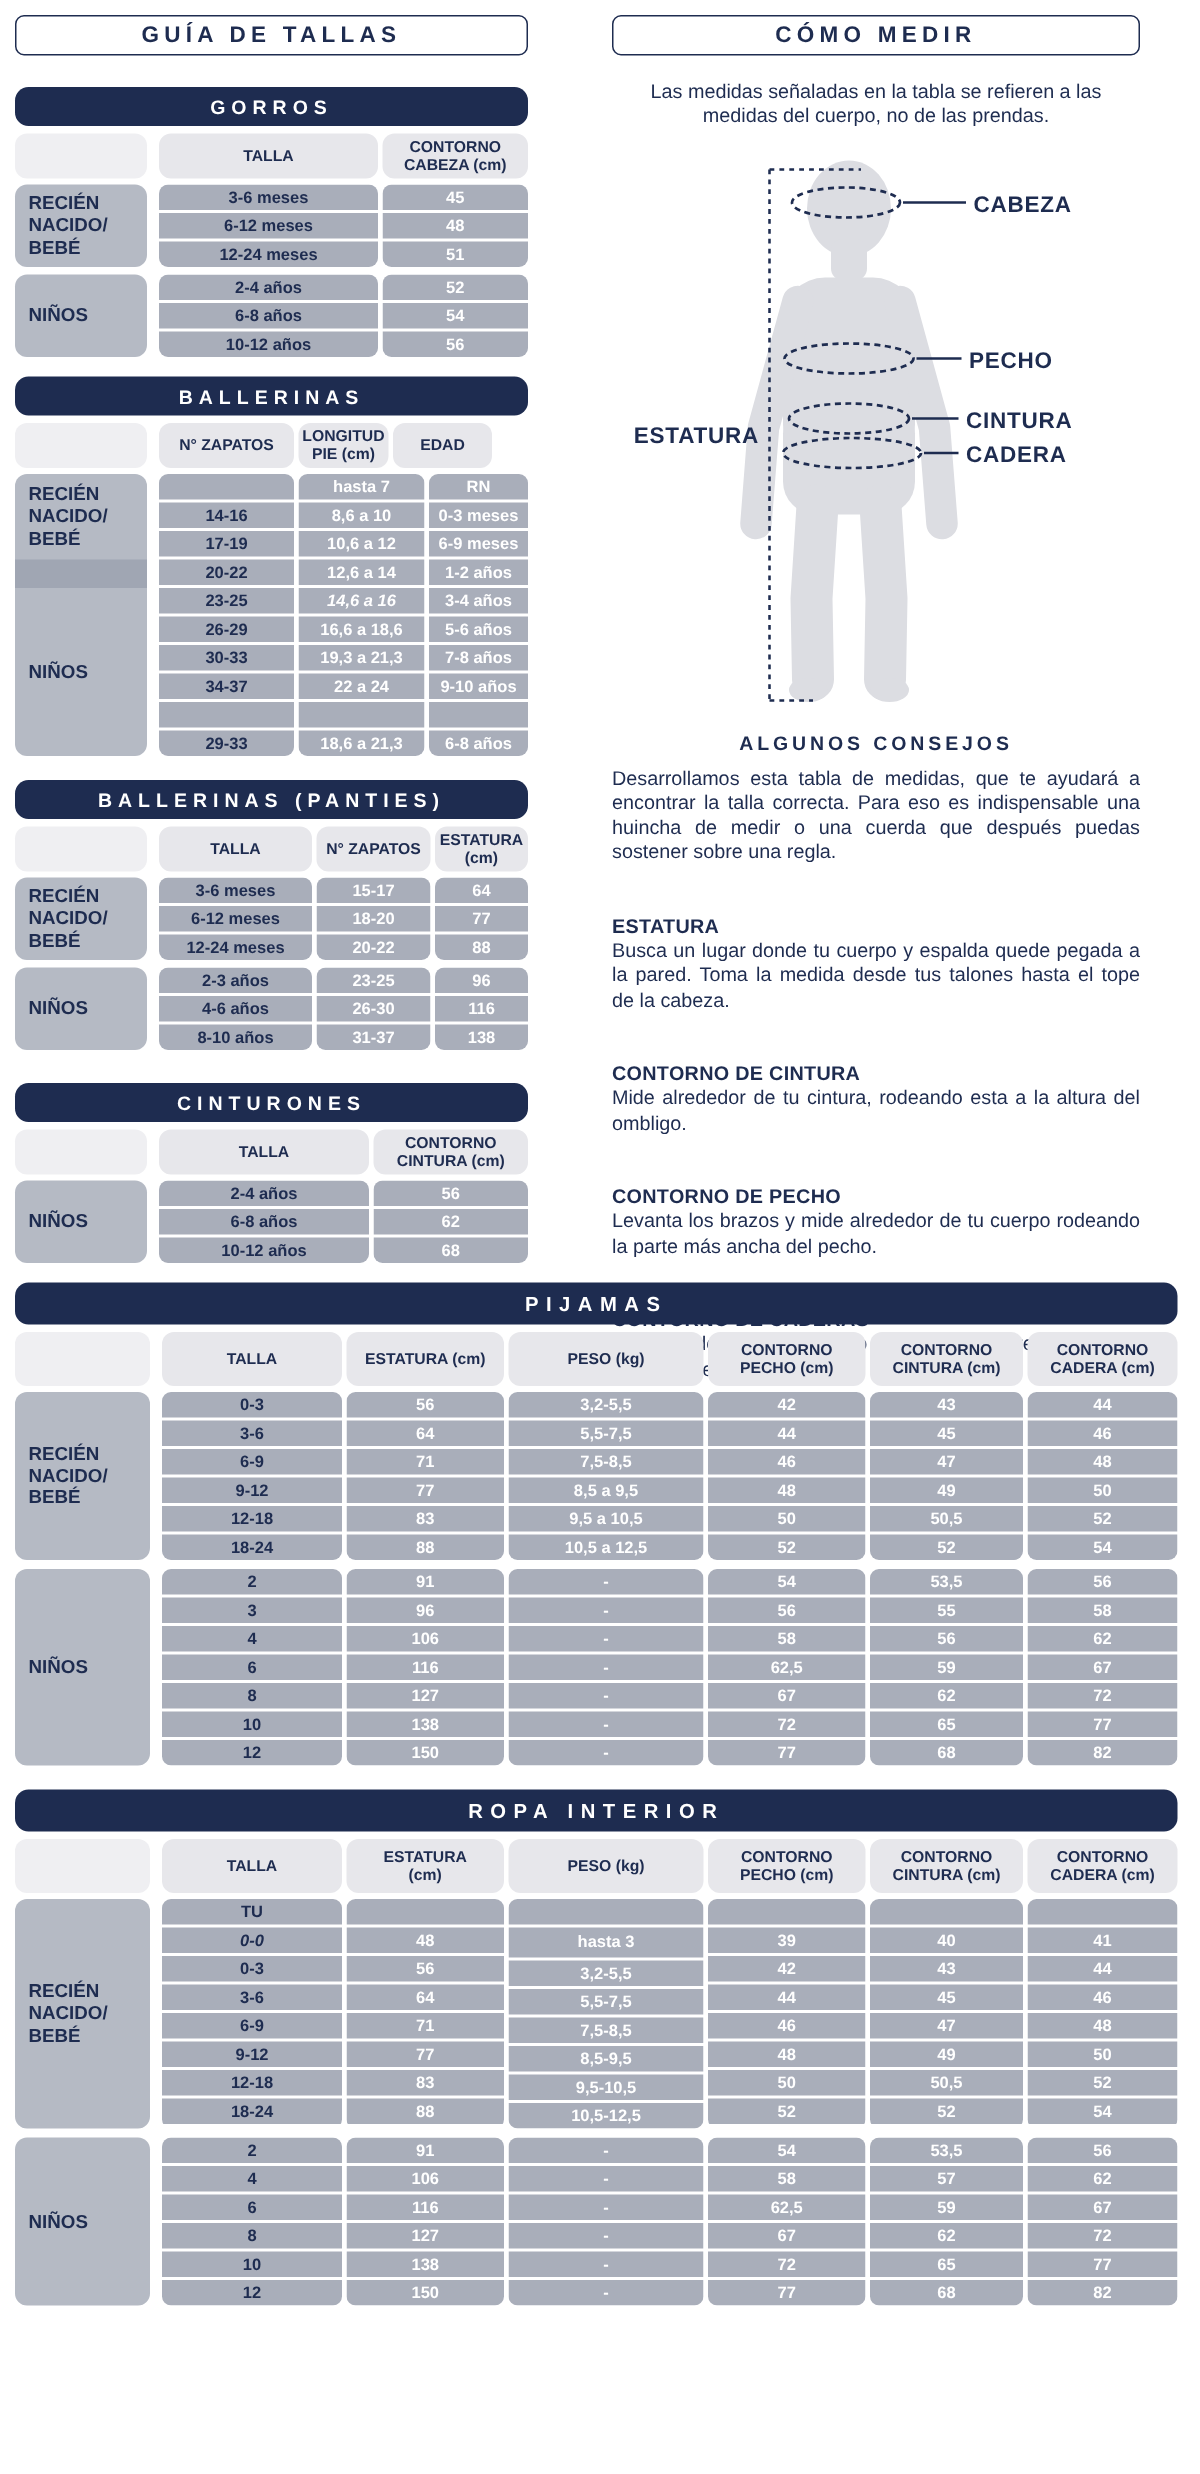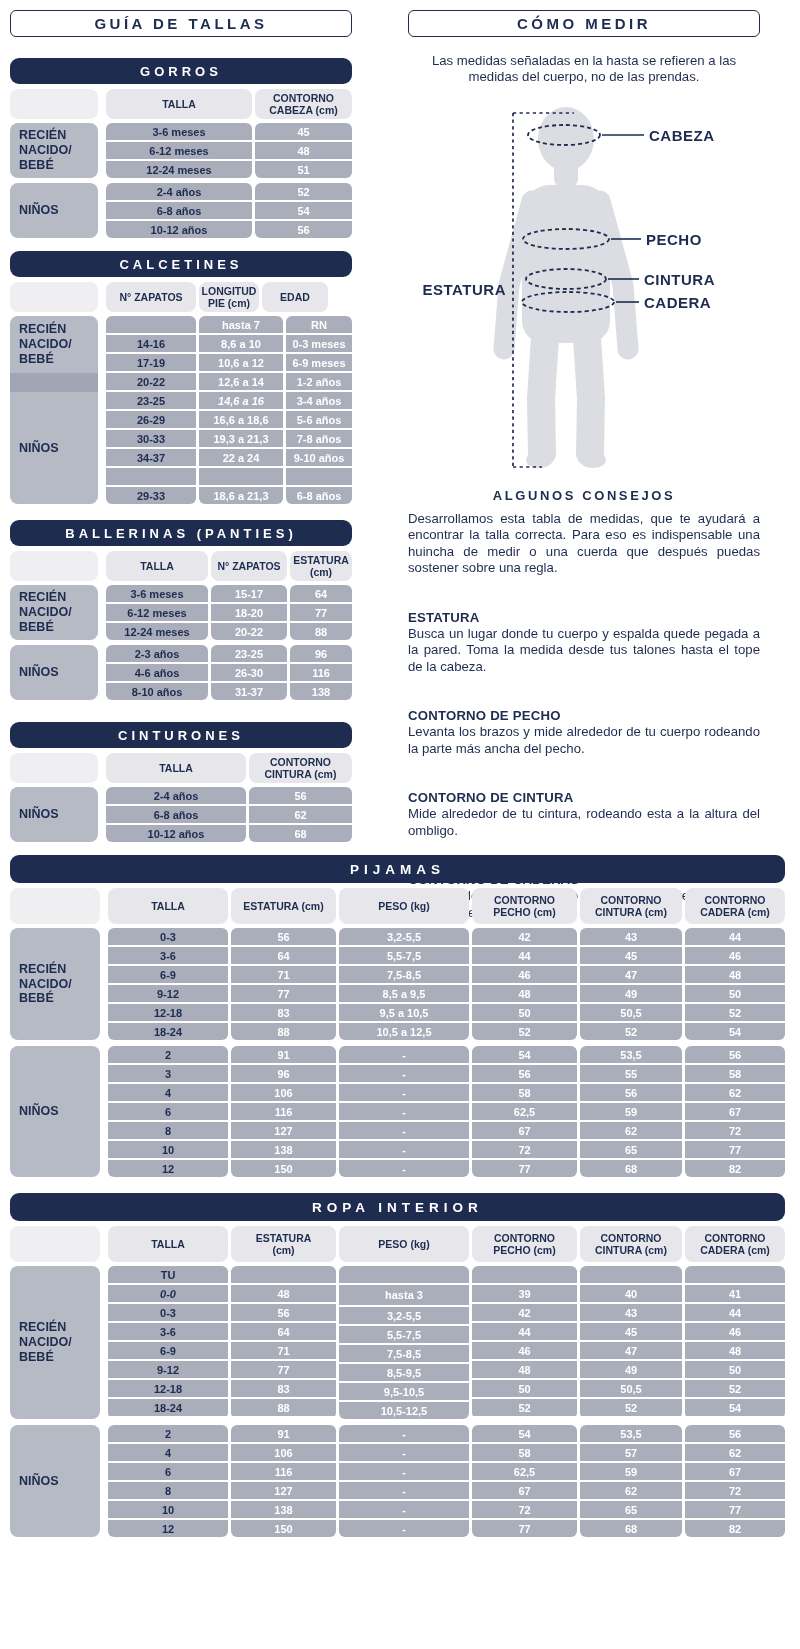--- a/index.html
+++ b/index.html
@@ -103,21 +103,21 @@
               <div class="cell c0" style="height: 17px;">10-12 años</div>
             </div>
             <div class="colblock" style="width: 97px; gap: 2px;">
               <div class="cell cw" style="height: 17px;">52</div>
               <div class="cell cw" style="height: 17px;">54</div>
               <div class="cell cw" style="height: 17px;">56</div>
             </div>
           </div>
         </div>
         <div class="tbl" style="margin-top: 13px;">
-          <div class="tbl-bar">CALCETINES</div>
+          <div class="tbl-bar">BALLERINAS</div>
           <div class="hdr-row">
             <div class="hdr-corner" style="width: 88px; height: 30px; margin-right: 5px;"></div>
             <div class="hdr-pill" style="width: 90px; height: 30px;">
               <span>N° ZAPATOS</span>
             </div>
             <div class="hdr-pill" style="width: 60px; height: 30px;">
               <span>LONGITUD</span>
               <span>PIE (cm)</span>
             </div>
             <div class="hdr-pill" style="width: 66px; height: 30px;">
@@ -258,21 +258,21 @@
               <div class="cell cw" style="height: 17px;">62</div>
               <div class="cell cw" style="height: 17px;">68</div>
             </div>
           </div>
         </div>
       </div>
   </div>
 
   <div id="right-col">
     <div class="title-box">CÓMO MEDIR</div>
-    <p class="intro">Las medidas señaladas en la hasta se refieren a las medidas del cuerpo, no de las prendas.</p>
+    <p class="intro">Las medidas señaladas en la tabla se refieren a las medidas del cuerpo, no de las prendas.</p>
 
     <svg id="diagram" width="352" height="374" viewBox="0 0 352 374">
 
       <g fill="var(--sil)" stroke="var(--sil)">
         <ellipse cx="170" cy="40" rx="28" ry="32" stroke="none"></ellipse>
         <rect x="158" y="60" width="24" height="28" rx="8" stroke="none"></rect>
         <rect x="126" y="86" width="88" height="126" rx="28" stroke="none"></rect>
         <rect x="126" y="168" width="88" height="76" rx="22" stroke="none"></rect>
         <polyline points="136,102 113,186 108,250" fill="none" stroke-width="21" stroke-linecap="round" stroke-linejoin="round"></polyline>
         <polyline points="204,102 227,186 232,250" fill="none" stroke-width="21" stroke-linecap="round" stroke-linejoin="round"></polyline>
@@ -312,26 +312,26 @@
     </svg>
 
     <div class="consejos-title">ALGUNOS CONSEJOS</div>
     <p class="consejos-text">Desarrollamos esta tabla de medidas, que te ayudará a encontrar la talla correcta. Para eso es indispensable una huincha de medir o una cuerda que después puedas sostener sobre una regla.</p>
 
     <div class="measure-sec">
       <h3>ESTATURA</h3>
       <p>Busca un lugar donde tu cuerpo y espalda quede pegada a la pared. Toma la medida desde tus talones hasta el tope de la cabeza.</p>
     </div>
     <div class="measure-sec">
+      <h3>CONTORNO DE CINTURA</h3>
+      <p>Mide alrededor de tu cintura, rodeando esta a la altura del ombligo.</p>
+    </div>
+    <div class="measure-sec">
       <h3>CONTORNO DE PECHO</h3>
       <p>Levanta los brazos y mide alrededor de tu cuerpo rodeando la parte más ancha del pecho.</p>
-    </div>
-    <div class="measure-sec">
-      <h3>CONTORNO DE CINTURA</h3>
-      <p>Mide alrededor de tu cintura, rodeando esta a la altura del ombligo.</p>
     </div>
     <div class="measure-sec">
       <h3>CONTORNO DE CADERAS</h3>
       <p>Mide alrededor de tu cuerpo rodeando la parte más ancha de las caderas.</p>
     </div>
   </div>
 
   <div id="bottom-tables">
       <div class="tbl" style="margin-top: 0px;">
         <div class="tbl-bar big">PIJAMAS</div>

